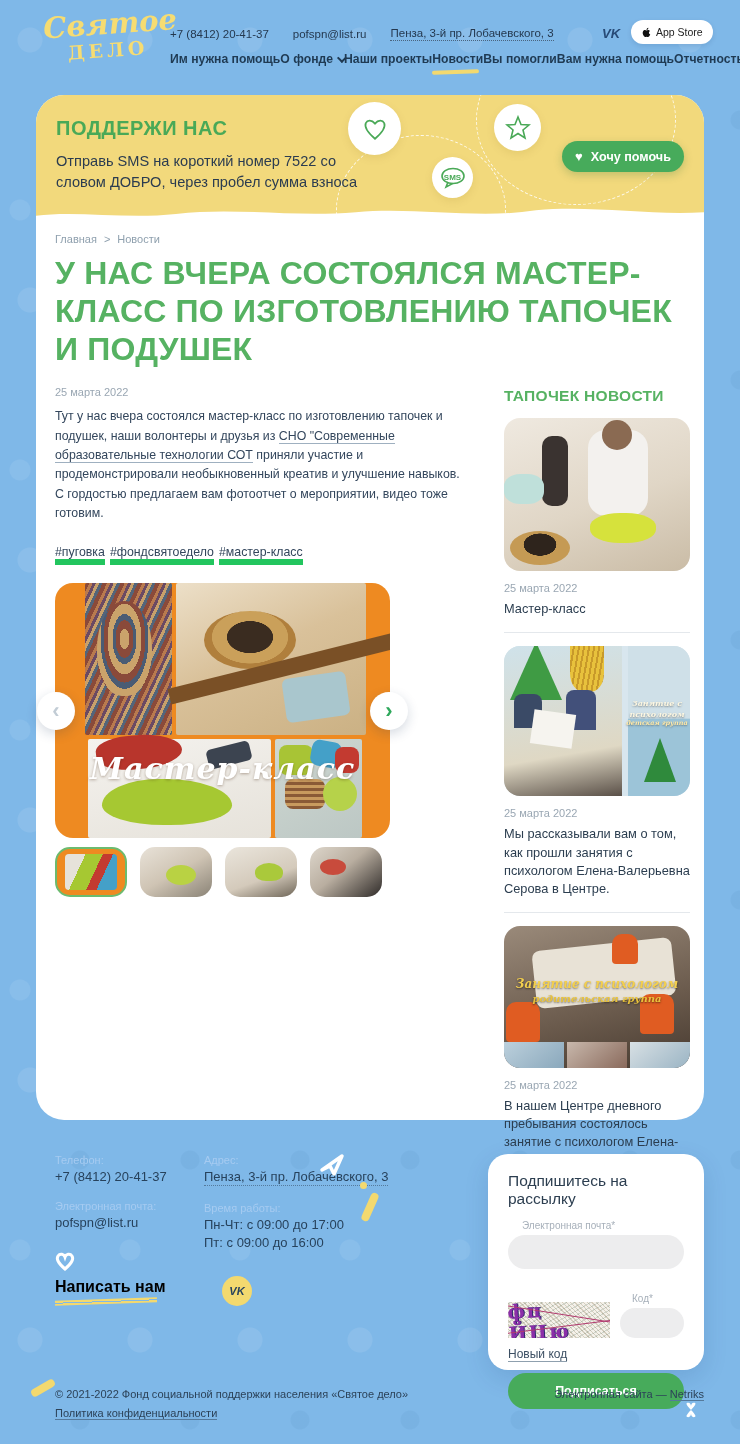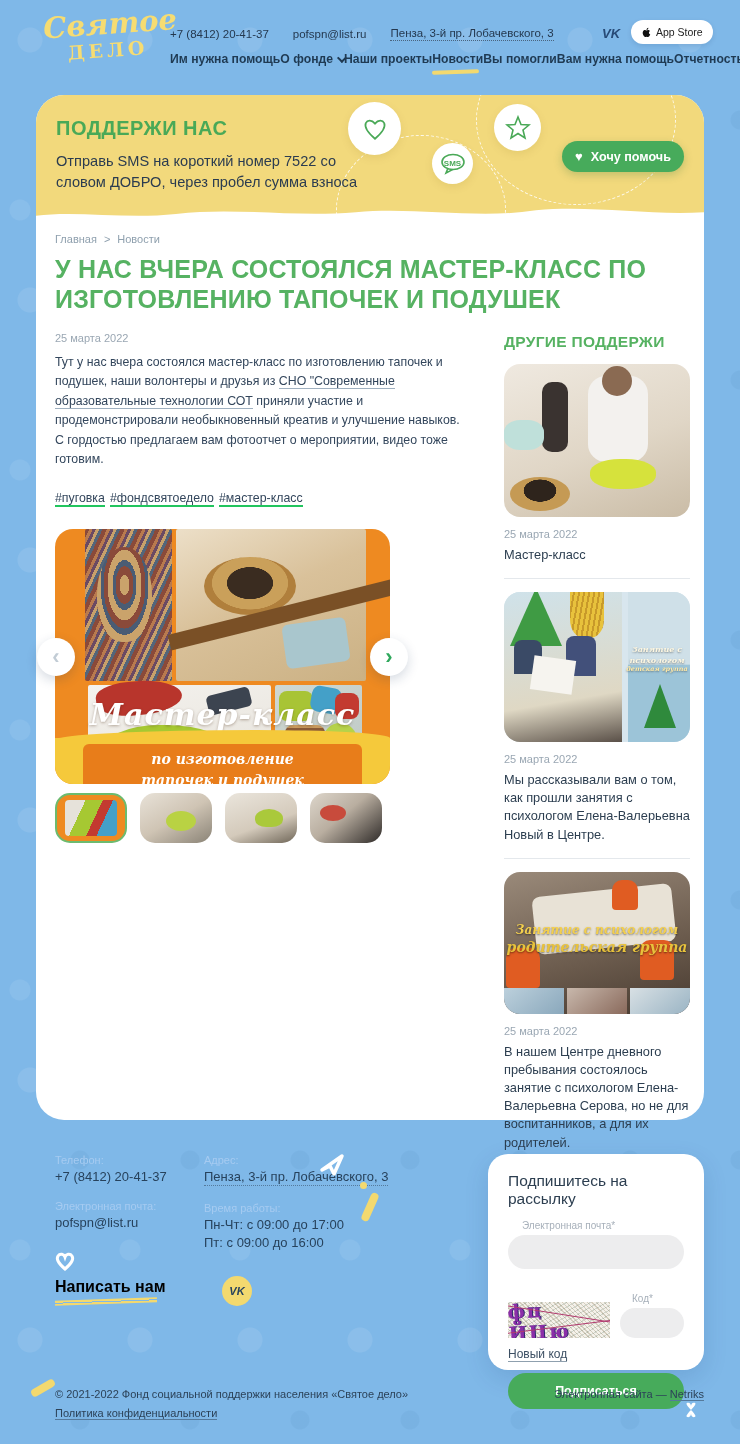--- a/index.html
+++ b/index.html
@@ -36,28 +36,28 @@
   .circ { position:absolute; background:#fff; border-radius:50%; display:flex; align-items:center; justify-content:center; box-shadow:0 3px 8px rgba(120,90,0,.10); }
   .circ svg { stroke:#4aa957; fill:none; stroke-width:1.6; }
   .sms-txt { font-size:8px; color:#4aa957; font-weight:700; position:absolute; }
   .help-btn { position:absolute; left:526px; top:46px; width:122px; height:31px; background:#47ab5b; border-radius:17px; color:#fff; font-size:12.6px; font-weight:700; display:flex; align-items:center; justify-content:center; gap:8px; cursor:pointer; box-shadow:0 3px 8px rgba(40,110,60,.25); }
   .help-btn .hb-heart { font-size:13px; line-height:1; }
   .brush { position:absolute; left:0; bottom:-1px; width:100%; height:20px; }
 
   .content { position:relative; padding:10px 14px 0 19px; }
   .breadcrumb { display:flex; gap:7px; font-size:11px; color:#8fa0ae; align-items:center; }
   .breadcrumb .bc-link { cursor:pointer; }
-  .article-title { color:#56b262; font-size:25px; line-height:1.18; font-weight:800; margin:10px 0 18px; letter-spacing:.2px; max-width:650px; }
+  .article-title { color:#56b262; font-size:32px; line-height:1.18; font-weight:800; margin:10px 0 18px; letter-spacing:.2px; max-width:650px; }
   .columns { display:flex; gap:23px;justify-content:flex-end; }
   .col-left { width:426px; }
   .col-right { flex:1; }
   .date { color:#9aa7b3; font-size:11px; }
   .article-body { margin-top:9px; font-size:12.35px; color:#33465c; line-height:1.57; }
   .inline-link { border-bottom:1px solid #9fb0c0; cursor:pointer; }
-  .hashtags span { border-bottom:2px solid #22c55e; margin-right:5px; cursor:pointer; }
+  .hashtags span { border-bottom:6px solid #22c55e; margin-right:5px; cursor:pointer; }
 
   
   .carousel { position:relative; width:335px; height:255px; margin-top:21px; }
   .slide { position:absolute; inset:0; border-radius:18px; background:#ee8a21; overflow:hidden; }
   .tile { position:absolute; border-radius:2px; }
   .t1 { left:30px; top:0; width:87px; height:152px;
         background:repeating-linear-gradient(115deg,#8a4a3a 0 4px,#b97a4e 4px 7px,#6b4a63 7px 10px,#c8a06a 10px 13px,#53657a 13px 16px); }
   .t1::after { content:""; position:absolute; left:12px; top:18px; width:55px; height:95px; border-radius:50% 50% 45% 45%;
         background:repeating-radial-gradient(ellipse at 50% 40%,#caa36b 0 5px,#8a4a3a 5px 9px,#4a5c74 9px 12px); }
   .t2 { left:121px; top:0; width:190px; height:152px; background:linear-gradient(155deg,#ecdfc8 0%,#d9c19a 45%,#cbb184 100%); }
@@ -121,21 +121,21 @@
   .sb-ph2 .tree2 { position:absolute; right:14px; bottom:14px; width:0; height:0; border-left:16px solid transparent; border-right:16px solid transparent; border-bottom:44px solid #2f8a3c; }
   .sb-ph2 .ovl { position:absolute; right:2px; top:52px; width:62px; text-align:center; font-family:"DejaVu Serif",serif; font-style:italic; font-weight:700; font-size:8px; color:#fdf7e2; text-shadow:0 1px 2px rgba(0,0,0,.4); line-height:1.3; }
   .sb-ph2 .ovl .sm { font-size:6.5px; color:#ffe9a8; }
   .sb-ph3 { height:142px; margin-top:13px; background:linear-gradient(165deg,#9a8a7a 0%,#6a5a4c 60%,#473a30 100%); }
   .sb-ph3 .table { position:absolute; left:30px; top:18px; width:140px; height:58px; background:#e8e2d6; transform:rotate(-6deg); border-radius:8px; }
   .sb-ph3 .ch1,.sb-ph3 .ch2,.sb-ph3 .ch3 { position:absolute; width:34px; height:40px; background:#e05c22; border-radius:10px 10px 4px 4px; }
   .sb-ph3 .ch1 { left:2px; bottom:26px; }
   .sb-ph3 .ch2 { right:16px; bottom:34px; }
   .sb-ph3 .ch3 { right:52px; top:8px; width:26px; height:30px; }
   .sb-ph3 .ovl { position:absolute; left:0; top:50px; width:100%; text-align:center; font-family:"DejaVu Serif",serif; font-style:italic; font-weight:700; font-size:12px; color:#f3cf4e; text-shadow:0 1px 2px rgba(0,0,0,.5); line-height:1.35; }
-  .sb-ph3 .ovl .sm { font-size:14px; color:#e8c23c; }
+  .sb-ph3 .ovl .sm { font-size:10px; color:#e8c23c; }
   .sb-ph3 .strip { position:absolute; left:0; bottom:0; width:100%; height:26px; display:flex; gap:3px; }
   .sb-ph3 .strip i { flex:1; background:linear-gradient(140deg,#bcd0dc,#8aa8bc); }
   .sb-ph3 .strip i:nth-child(2){ background:linear-gradient(140deg,#c8b8ac,#8a6a5c); }
   .sb-ph3 .strip i:nth-child(3){ background:linear-gradient(140deg,#d8e0e4,#9ab4c4); }
   .sb-date { margin-top:11px; }
   .sb-text { margin-top:6px; font-size:12.8px; color:#2c3e50; line-height:1.42; cursor:pointer; }
   .divider { border:0; border-top:1px solid #e4e8ec; margin:14px 0 2px; }
 
   
   .footer { position:absolute; left:0; top:1120px; width:740px; height:324px;margin-top:6px; }
@@ -218,21 +218,21 @@
     <section class="banner">
       <div class="dash-arc" style="left:300px; top:40px; width:170px; height:150px;"></div>
       <div class="dash-arc" style="left:440px; top:-60px; width:200px; height:170px;"></div>
       <h2 class="banner-title">ПОДДЕРЖИ НАС</h2>
       <p class="banner-text">Отправь SMS на короткий номер 7522 со словом ДОБРО, через пробел сумма взноса</p>
       <div class="circ" style="left:312px; top:7px; width:53px; height:53px;">
         <svg width="26" height="24" viewBox="0 0 24 22">
             <path d="M12 20 C4 13 2 9 3.5 5.5 C5 2.5 9 2.5 12 6 C15 2.5 19 2.5 20.5 5.5 C22 9 20 13 12 20 Z"></path>
           </svg>
       </div>
-      <div class="circ" style="left:396px; top:48px; width:41px; height:41px;">
+      <div class="circ" style="left:396px; top:62px; width:41px; height:41px;">
         <svg width="28" height="24" viewBox="0 0 28 24">
             <ellipse cx="14" cy="10" rx="11" ry="7.5"></ellipse>
             <path d="M9 16 L7 21 L14 17.4"></path>
           </svg>
         <span class="sms-txt">SMS</span>
       </div>
       <div class="circ" style="left:458px; top:9px; width:47px; height:47px;">
         <svg width="26" height="25" viewBox="0 0 26 25">
             <path d="M13 2 L16 9.5 L24 10 L18 15 L20 23 L13 18.5 L6 23 L8 15 L2 10 L10 9.5 Z"></path>
           </svg>
@@ -281,41 +281,35 @@
                   <i class="slipper"></i>
                 </div>
               <div class="tile t4">
                   <i class="p1"></i>
                   <i class="p2"></i>
                   <i class="p3"></i>
                   <i class="p4"></i>
                   <i class="p5"></i>
                 </div>
               <div class="overlay-title">Мастер-класс</div>
-              <div class="yellow-band">
-                <div class="sub-band">
-                  <div>по изготовление</div>
-                  <div>тапочек и подушек</div>
-                </div>
-              </div>
             </div>
             <div class="arrow prev">‹</div>
             <div class="arrow next">›</div>
           </div>
 
           <div class="thumbs">
             <div class="thumb active"></div>
             <div class="thumb ph-a"></div>
             <div class="thumb ph-b"></div>
             <div class="thumb ph-c"></div>
           </div>
         </div>
 
         <aside class="col-right">
-          <h3 class="sb-title">ДРУГИЕ ПОДДЕРЖИ</h3>
+          <h3 class="sb-title">ТАПОЧЕК НОВОСТИ</h3>
 
           <div>
             <div class="sb-photo sb-ph1">
               <i class="g1"></i>
                 <i class="g2"></i>
                 <i class="pillow"></i>
                 <i class="basket2"></i>
                 <i class="teal"></i>
             </div>
             <div class="date sb-date">25 марта 2022</div>
@@ -332,21 +326,21 @@
                 <i class="kid2"></i>
                 <i class="paper"></i>
                 <i class="side"></i>
                 <i class="tree2"></i>
               <div class="ovl">
                 <div>Занятие с психологом</div>
                 <div class="sm">детская группа</div>
               </div>
             </div>
             <div class="date sb-date">25 марта 2022</div>
-            <div class="sb-text">Мы рассказывали вам о том, как прошли занятия с психологом Елена-Валерьевна Новый в Центре.</div>
+            <div class="sb-text">Мы рассказывали вам о том, как прошли занятия с психологом Елена-Валерьевна Серова в Центре.</div>
             <hr class="divider">
           </div>
 
           <div>
             <div class="sb-photo sb-ph3">
               <i class="table"></i>
                 <i class="ch1"></i>
                 <i class="ch2"></i>
                 <i class="ch3"></i>
               <div class="ovl">

